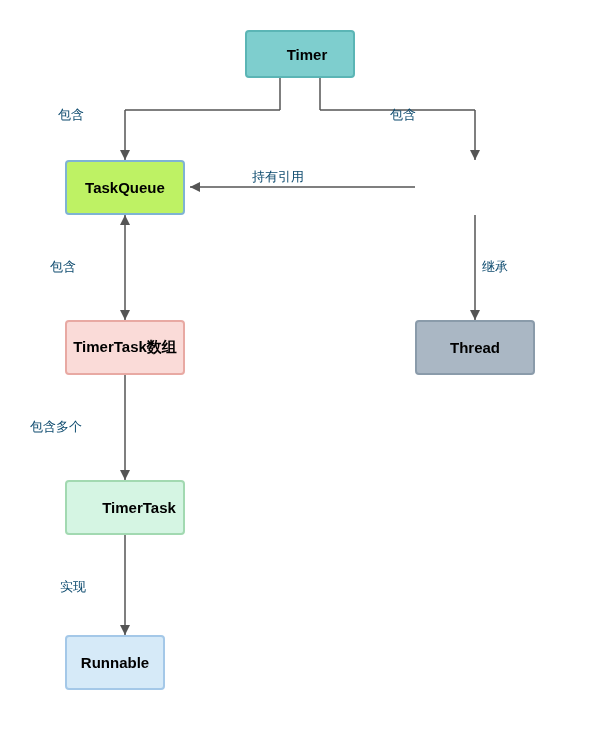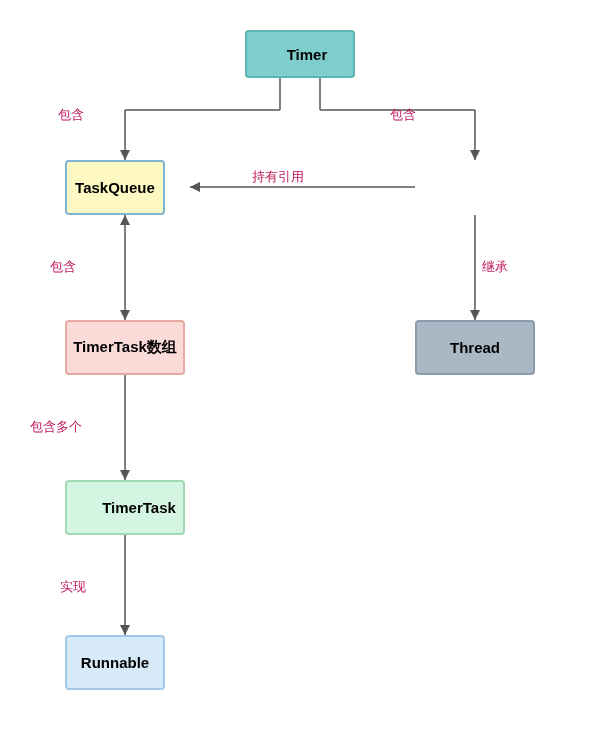--- a/index.html
+++ b/index.html
@@ -29,23 +29,23 @@
     .node-timer {
       width: 110px;
       height: 48px;
       background: #7ecece;
       border: 2px solid #5bb5b5;
       top: 30px;
       left: 245px;
       padding-left: 14px;
     }
     .node-taskqueue {
-      width: 100px;
+      width: 120px;
       height: 55px;
-      background: #fef9c3;
+      background: #bef264;
       border: 2px solid #7fb3d3;
       top: 160px;
       left: 65px;
     }
     .node-timerthread {
       width: 120px;
       height: 55px;
       background: #d7bde2;
       border: 2px solid #b09fc5;
       top: 160px;
@@ -80,21 +80,21 @@
       width: 100px;
       height: 55px;
       background: #d6eaf8;
       border: 2px solid #a4c8e8;
       top: 635px;
       left: 65px;
     }
     .label {
       position: absolute;
       font-size: 13px;
-      color: #be185d;
+      color: #0c4a6e;
     }
     svg.arrows {
       position: absolute;
       top: 0; left: 0;
       width: 600px;
       height: 742px;
       pointer-events: none;
     }
   </style>
 </head>

